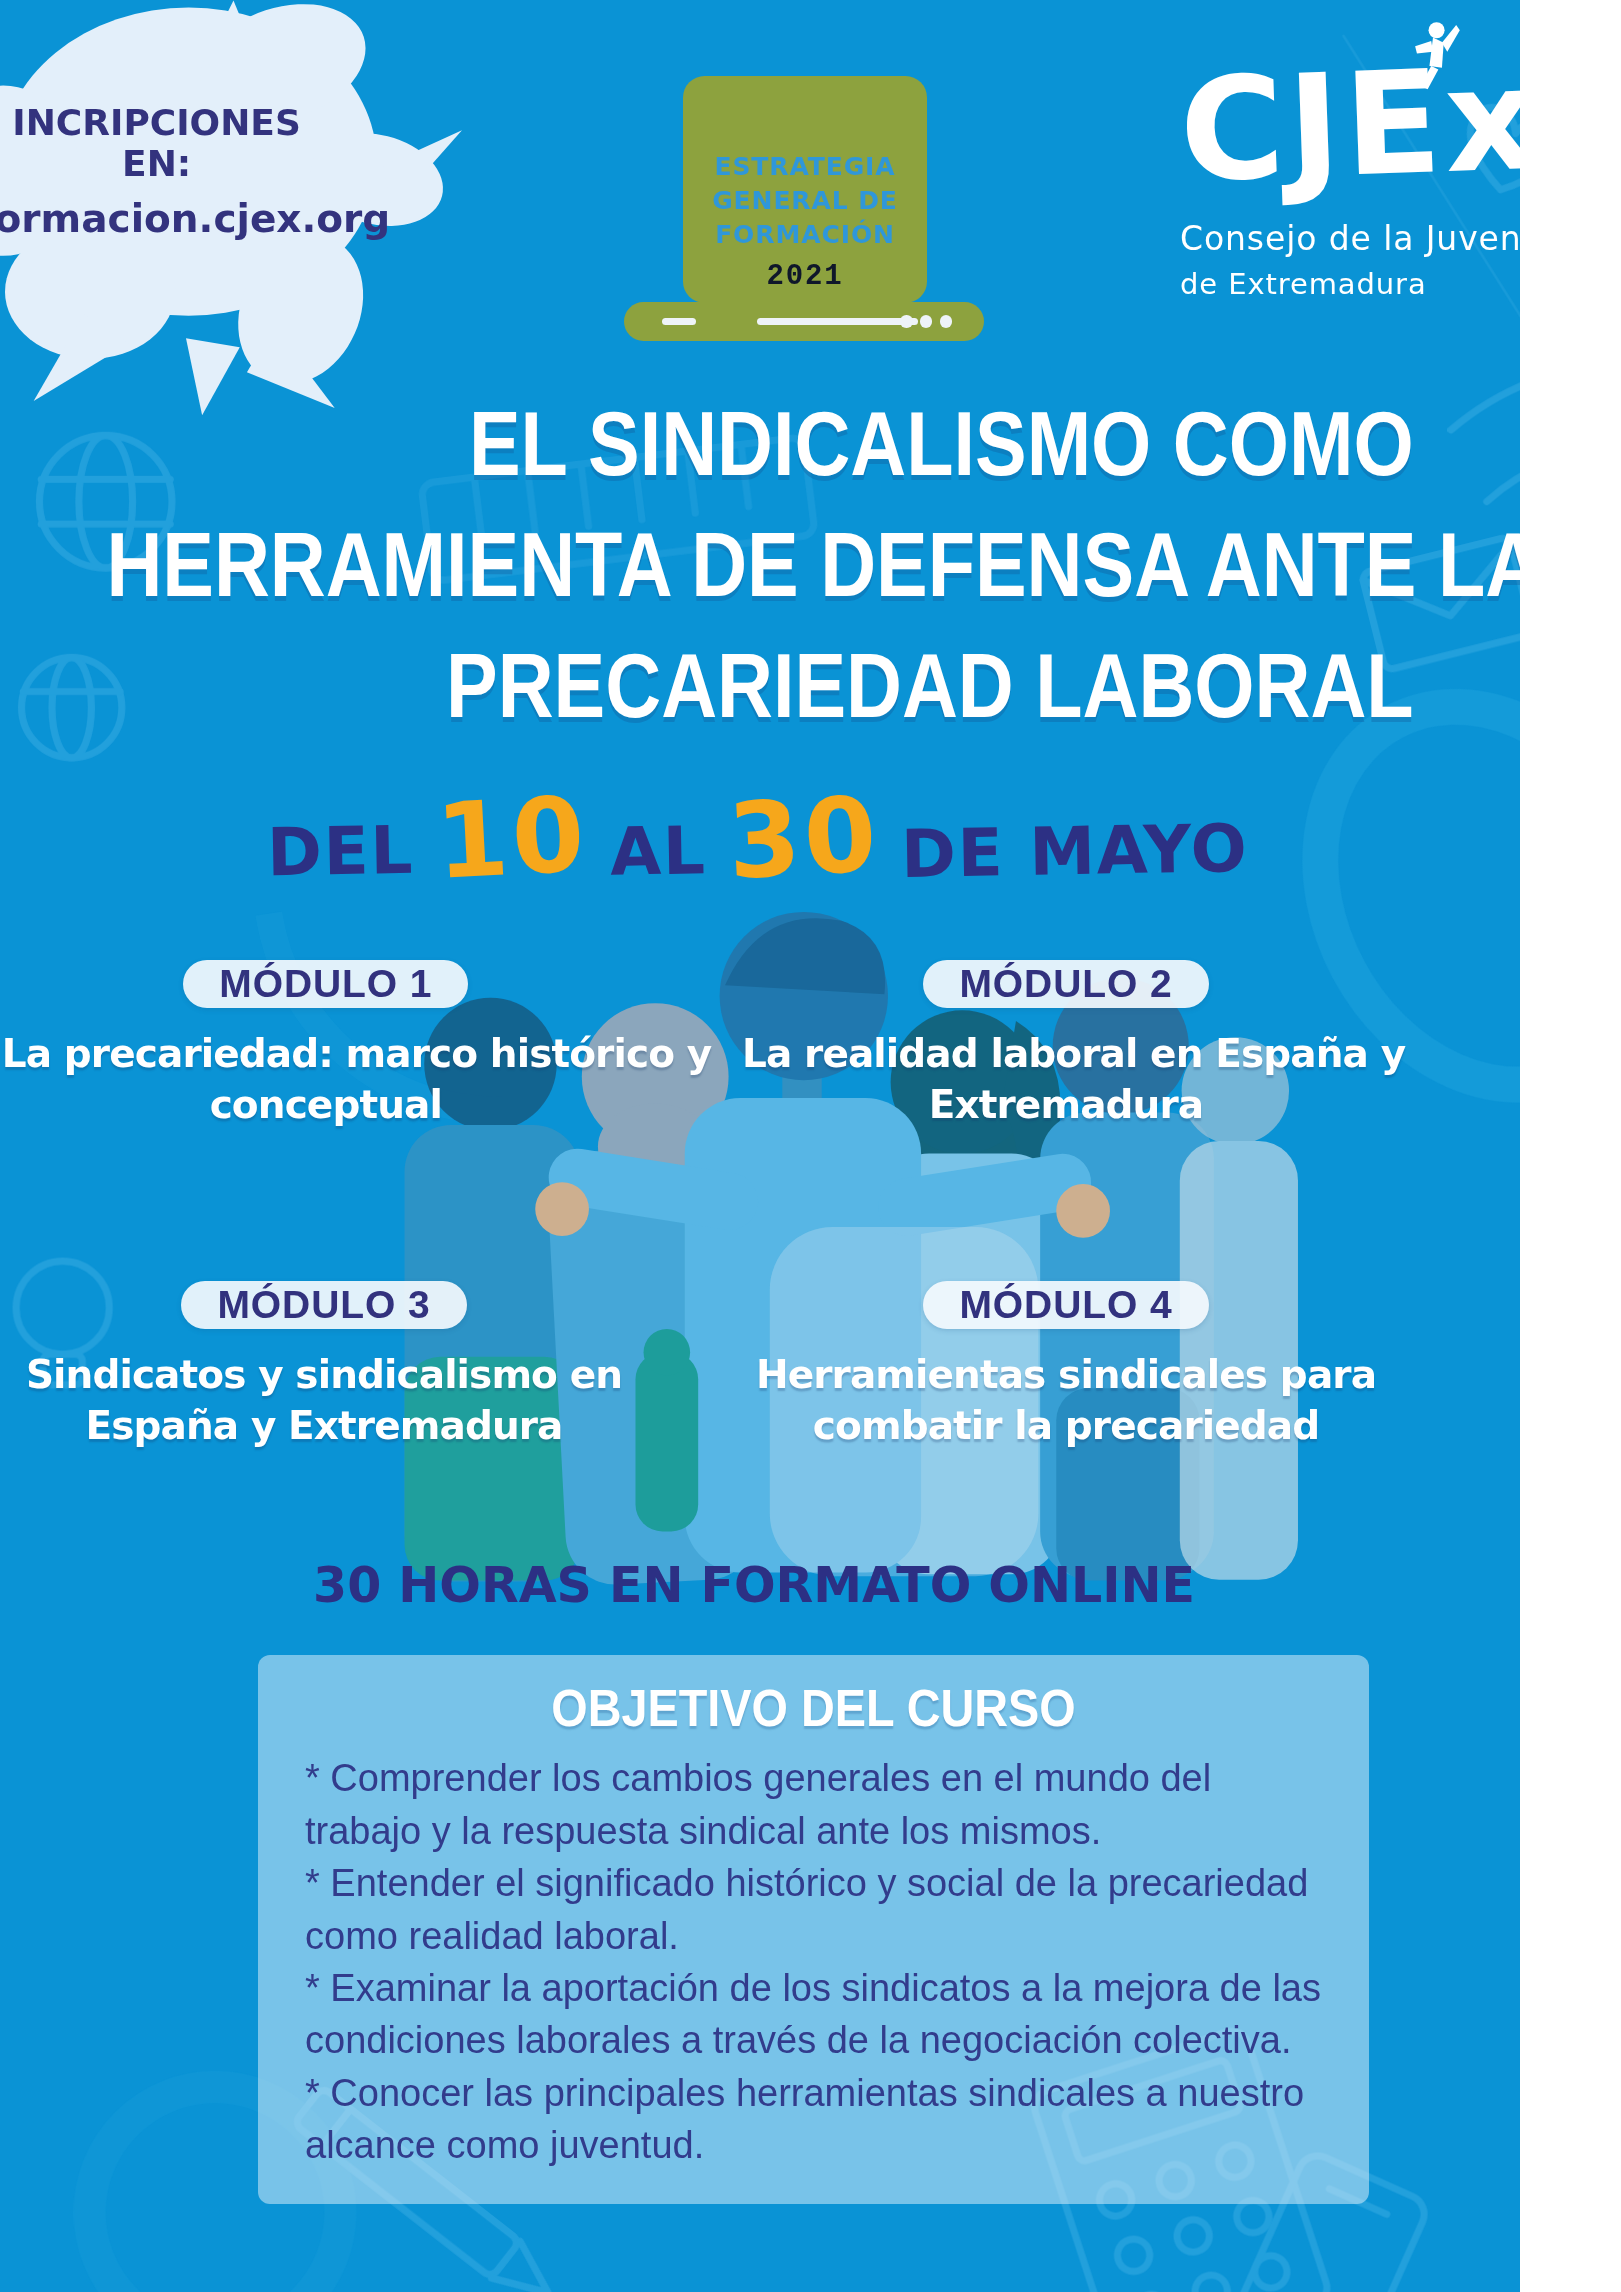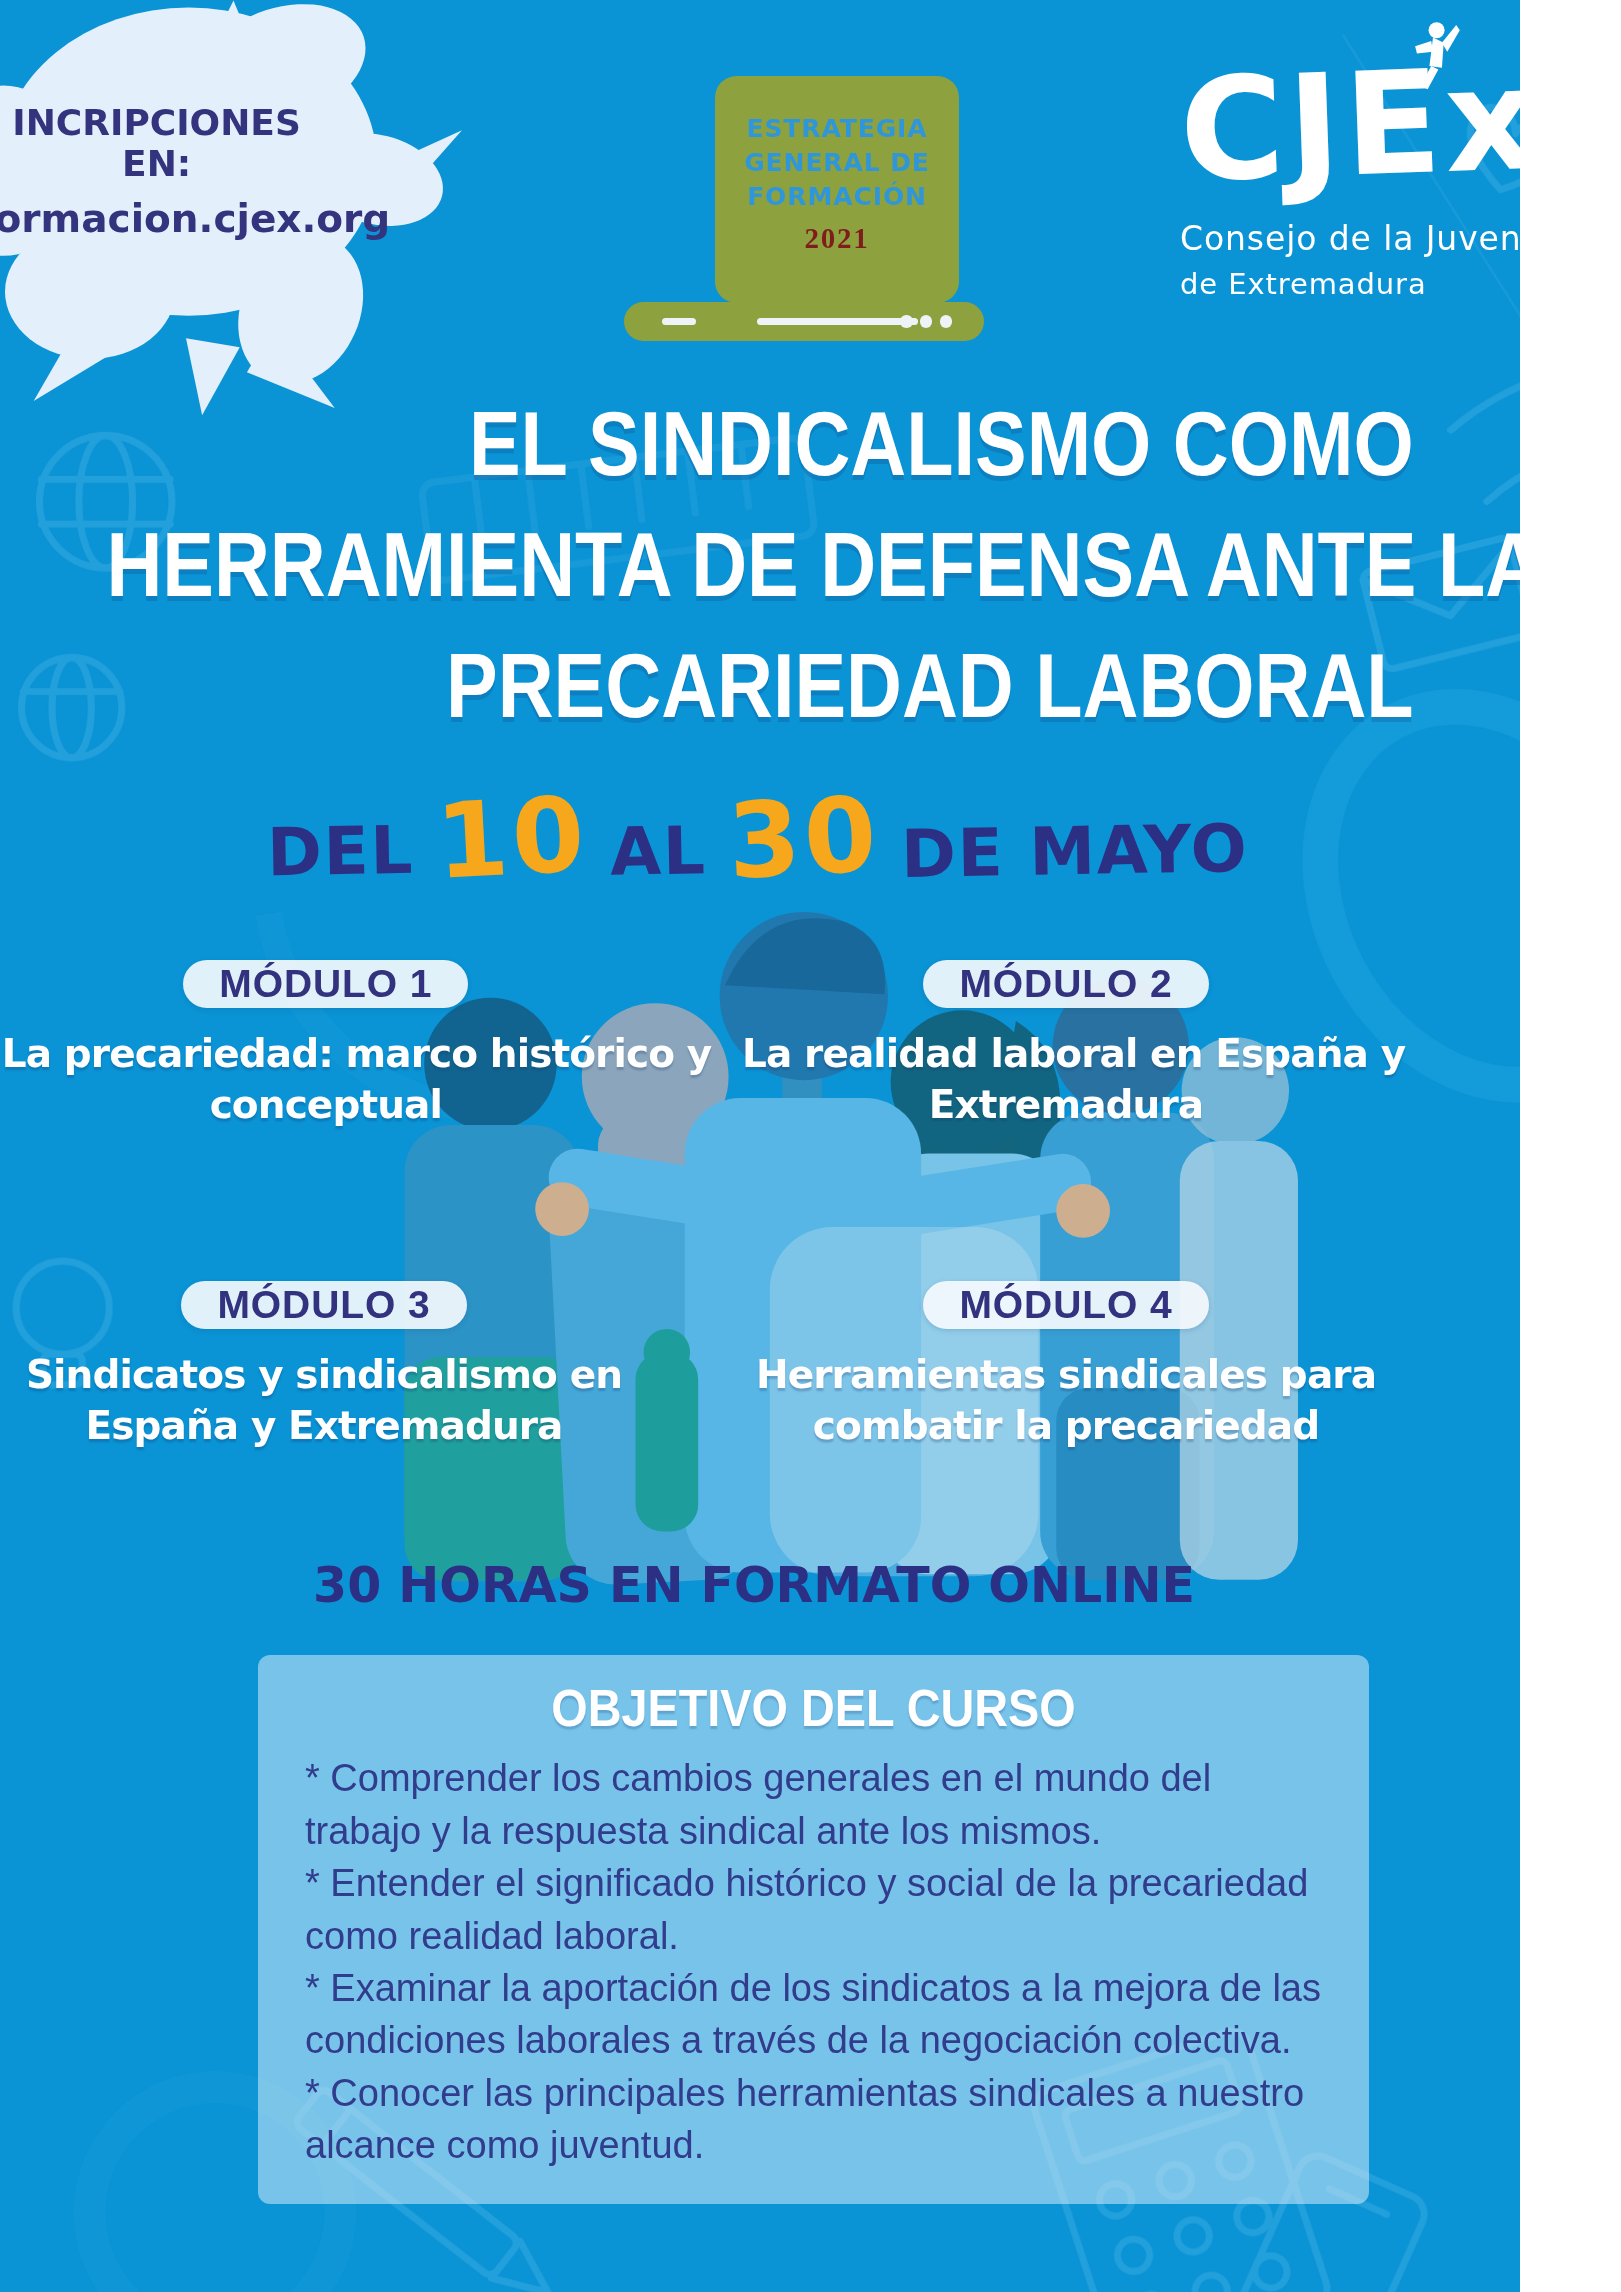--- a/index.html
+++ b/index.html
@@ -12,24 +12,24 @@
   }
   .layer{position:absolute;inset:0;}
   
   .splat-wrap{position:absolute;left:-22.4px;top:-13.4px;width:502px;height:448px;}
   .splat-text{position:absolute;left:0px;top:115px;width:358px;text-align:center;color:#33337e;}
   .splat-line1{font-family:"DejaVu Sans",sans-serif;font-weight:700;font-size:36px;letter-spacing:0px;}
   .splat-line2{font-family:"DejaVu Sans",sans-serif;font-weight:700;font-size:39px;margin-top:12.5px;}
   .laptop-screen{
     position:absolute;left:683px;top:76px;width:244px;height:227px;
     background:#8da23e;border-radius:21.5px;text-align:center;
-    box-sizing:border-box;padding-top:36px;margin-left:32px;
+    box-sizing:border-box;padding-top:74px;
   }
   .laptop-line{font-family:"DejaVu Sans",sans-serif;font-weight:700;font-size:25px;color:#2f97d9;letter-spacing:0.9px;line-height:1.35;}
-  .laptop-year{font-family:Liberation Serif, serif;font-weight:700;font-size:29px;color:#7f1d1d;margin-top:9px;letter-spacing:1.8px;}
+  .laptop-year{font-family:Liberation Mono, monospace;font-weight:700;font-size:29px;color:#0f172a;margin-top:9px;letter-spacing:1.8px;}
   .laptop-base{
     position:absolute;left:624px;top:302px;width:360px;height:39px;
     background:#8da23e;border-radius:19.7px;
   }
   .base-dash{position:absolute;left:38px;top:16px;width:34px;height:7.2px;border-radius:3.6px;background:#eef3f8;}
   .base-line{position:absolute;left:133px;top:16px;width:161px;height:7.2px;border-radius:3.6px;background:#eef3f8;}
   .base-dots{position:absolute;right:32px;top:13.4px;display:flex;gap:7.2px;}
   .base-dots i{width:12.5px;height:12.5px;border-radius:50%;background:#eef3f8;display:block;}
   .logo{position:absolute;left:1180px;top:54px;width:430px;color:#fff;}
   .logo-acronym{

